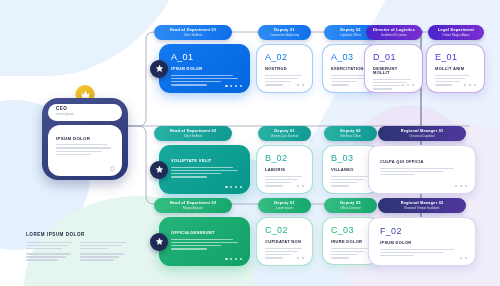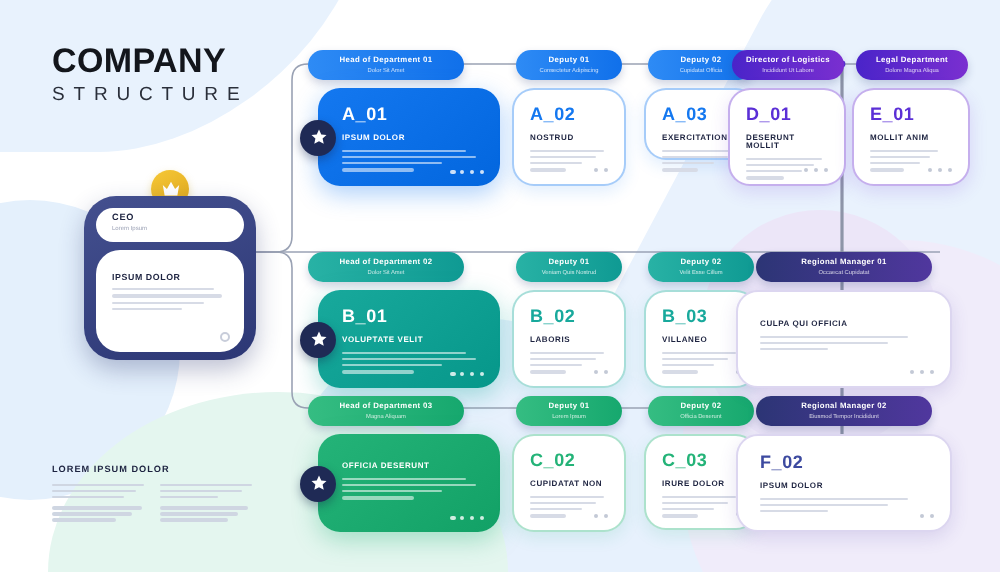--- a/index.html
+++ b/index.html
@@ -102,21 +102,21 @@
     position: absolute; border-radius: 8px; height: 15px;
     display: flex; flex-direction: column; align-items: center; justify-content: center;
     color: #fff; box-shadow: 0 2px 4px rgba(40,60,120,.22);
   }
   .pill-title { font-size: 3.9px; font-weight: 700; letter-spacing: .2px; line-height: 1; }
   .pill-sub { font-size: 2.9px; opacity: .78; margin-top: 1.3px; line-height: 1; }
 
   .card { position: absolute; border-radius: 11px; background: #fff; }
   .card.solid { color: #fff; }
   .card-inner { position: relative; width: 100%; height: 100%; padding: 9px 9px 6px 12px; }
-  .card-code { font-size: 9px; font-weight: 700; letter-spacing: .3px; line-height: 1; }
+  .card-code { font-size: 9px; font-weight: 400; letter-spacing: .3px; line-height: 1; }
   .card-sub { font-size: 4px; font-weight: 700; letter-spacing: .3px; margin-top: 5px; line-height:1; }
   .card .lines { margin-top: 3.5px; }
   .card.solid .ln { background: rgba(255,255,255,.55); }
   .dots { position: absolute; right: 8px; bottom: 6px; display: flex; gap: 2.6px; }
   .dot { width: 2.2px; height: 2.2px; border-radius: 50%; background: #c3c9d6; }
   .card.solid .dot { background: rgba(255,255,255,.8); }
 
   .star-badge {
     position: absolute; left: -9px; top: 50%; transform: translateY(-50%);
     width: 18px; height: 18px; border-radius: 50%;
@@ -138,24 +138,20 @@
   <div class="bg blob-mint"></div>
 
   <svg id="connectors" viewBox="0 0 500 286">
     <path d="M128 126 H138 Q146 126 146 118 V40 Q146 32 154 32 H470" fill="none" stroke="#9aa2b4" stroke-width="0.8"></path>
     <path d="M128 126 H470" fill="none" stroke="#9aa2b4" stroke-width="0.8"></path>
     <path d="M128 126 H138 Q146 126 146 134 V196 Q146 204 154 204 H350" fill="none" stroke="#9aa2b4" stroke-width="0.8"></path>
     <path d="M421 32 V248" fill="none" stroke="#8e95a8" stroke-width="1.6"></path>
     <circle cx="421" cy="32" r="1.7" fill="#5b2fd6"></circle>
   </svg>
 
-  <div id="header">
-    <div id="title">COMPANY</div>
-    <div id="subtitle">STRUCTURE</div>
-  </div>
 
   <div id="ceo-wrap">
     <div id="crown">
       <svg width="10" height="9" viewBox="0 0 24 22">
           <path d="M2 6l5 5 5-9 5 9 5-5-2.2 13H4.2z" fill="#fff"></path>
         </svg>
     </div>
     <div id="ceo-card">
       <div id="ceo-pill">
         <div id="ceo-role">CEO</div>
@@ -253,21 +249,21 @@
           <div class="dots">
             <div class="dot"></div>
             <div class="dot"></div>
           </div>
         </div>
       </div>
       <div class="pill" style="left:324px;top:25px;width:53px;background:linear-gradient(90deg,#2e8bf5,#1070ea)">
         <div class="pill-title">Deputy 02</div>
         <div class="pill-sub">Cupidatat Officia</div>
       </div>
-      <div class="card" style="left:322px;top:44px;width:57px;height:36px;
+      <div class="card" style="left:322px;top:44px;width:57px;height:49px;
         border:.7px solid rgba(20,120,240,0.38);
         box-shadow:0 3px 8px rgba(20,120,240,0.13)">
         <div class="card-inner" style="padding:8px 7px 6px 8px">
           <div class="card-code" style="color:#1478f0">A_03</div>
           <div class="card-sub" style="color:#1d2340">EXERCITATION</div>
           <div class="lines">
             <div class="ln" style="width:92%"></div>
             <div class="ln" style="width:82%"></div>
             <div class="ln" style="width:64%"></div>
             <div class="ln" style="width:44%"></div>
@@ -283,21 +279,20 @@
       </div>
       <div class="card solid" style="left:159px;top:145px;width:91px;height:49px;
       background:linear-gradient(140deg,#18a99c,#06978a);
       box-shadow:0 4px 12px rgba(24,169,156,0.35)">
       <div class="star-badge">
   <svg width="9" height="9" viewBox="0 0 24 24">
             <path fill="#fff" d="M12 2l3 6.6 7 .7-5.2 4.8 1.5 7-6.3-3.6-6.3 3.6 1.5-7L2 9.3l7-.7z"></path>
           </svg>
         </div>
       <div class="card-inner">
-        <div class="card-code">B_01</div>
         <div class="card-sub">VOLUPTATE VELIT</div>
         <div class="lines">
             <div class="ln" style="width:88%"></div>
             <div class="ln" style="width:95%"></div>
             <div class="ln" style="width:72%"></div>
             <div class="ln" style="width:52%"></div>
           </div>
         <div class="dots">
             <div class="dot"></div>
             <div class="dot"></div>

